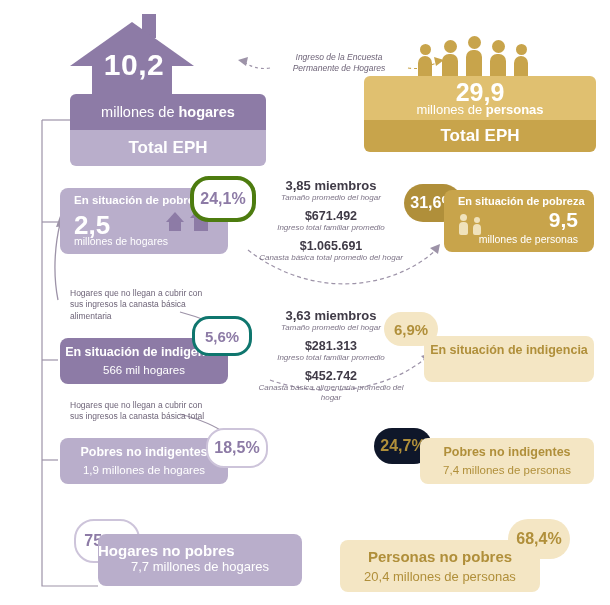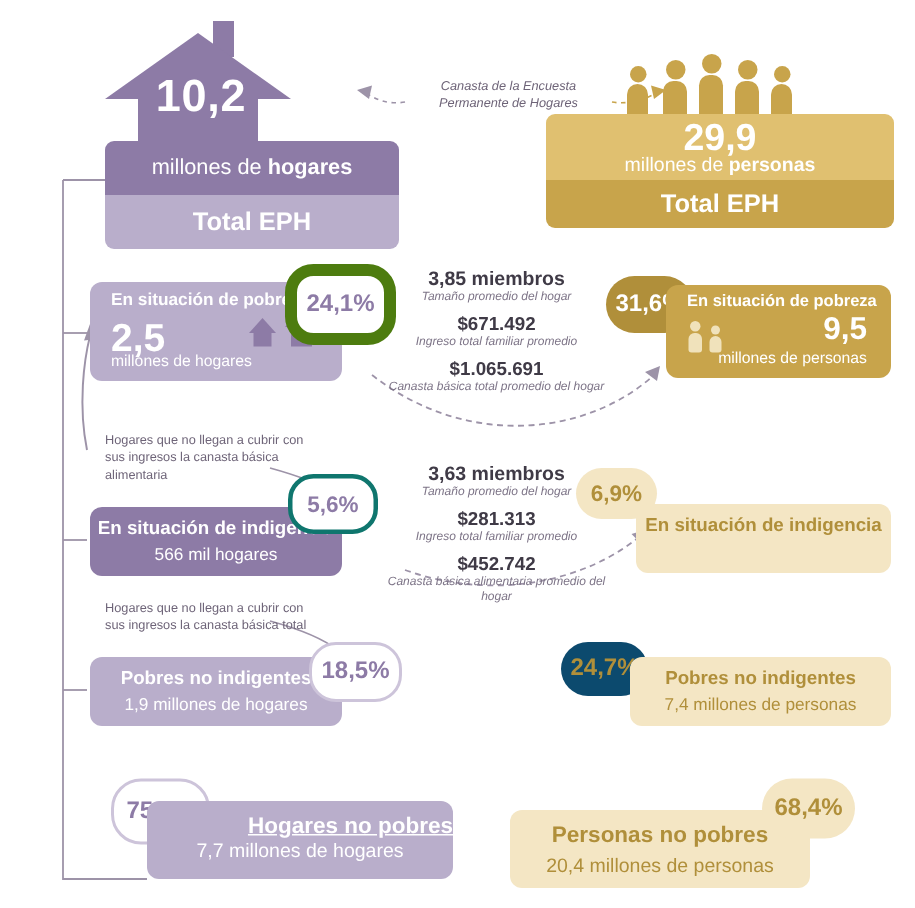--- a/index.html
+++ b/index.html
@@ -133,21 +133,21 @@
     border-left: 9px solid transparent;
     border-right: 9px solid transparent;
     border-bottom: 10px solid #8d7ba6;
   }
   .mini-house-body {
     position: absolute; width: 12px; height: 9px; background: #8d7ba6;
   }
 
   .badge-241 {
     left: 178px; top: 176px; width: 58px; height: 38px;
-    background: #ffffff; border: 8px solid #4d7c0f; border-radius: 19px;
+    background: #ffffff; border: 4px solid #4d7c0f; border-radius: 19px;
     color: #8d7ba6; font-size: 16px;
   }
   .badge-316 {
     left: 392px; top: 184px; width: 58px; height: 38px;
     background: #b08f3a; border-radius: 19px; color: #ffffff; font-size: 16px;
   }
   .pov-g-box {
     left: 432px; top: 190px; width: 150px; height: 62px;
     background: #c8a44b; border-radius: 8px;
   }
@@ -229,43 +229,43 @@
     position: absolute; left: 0; top: 26px; width: 168px; text-align: center;
     color: #ffffff; font-size: 11.5px;
   }
   .badge-185 {
     left: 194px; top: 428px; width: 58px; height: 36px;
     background: #ffffff; border: 2px solid #cdc4da; border-radius: 18px;
     color: #8d7ba6; font-size: 16px;
   }
   .badge-247 {
     left: 362px; top: 428px; width: 58px; height: 36px;
-    background: #0c4a6e; border-radius: 18px; color: #b08f3a; font-size: 16px;
+    background: #0f172a; border-radius: 18px; color: #b08f3a; font-size: 16px;
   }
   .pni-g-box {
     left: 408px; top: 438px; width: 174px; height: 46px;
     background: #f4e6c4; border-radius: 8px;
   }
   .pni-g-title {
     position: absolute; left: 0; top: 7px; width: 174px; text-align: center;
     color: #b08f3a; font-size: 12.5px; font-weight: bold;
   }
   .pni-g-sub {
     position: absolute; left: 0; top: 26px; width: 174px; text-align: center;
     color: #b08f3a; font-size: 11.5px;
   }
 
   
   .np-p-box {
     left: 86px; top: 534px; width: 204px; height: 52px;
     background: #b9aecb; border-radius: 8px;
   }
   .np-p-title {
-    position: absolute; left: 0; top: 8px; width: 204px; text-align: right;
-    color: #ffffff; font-size: 15px; font-weight: bold; text-decoration: underline;
+    position: absolute; left: 0; top: 8px; width: 204px; text-align: left;
+    color: #ffffff; font-size: 15px; font-weight: bold;
   }
   .np-p-sub {
     position: absolute; left: 0; top: 25px; width: 204px; text-align: center;
     color: #ffffff; font-size: 13px;
   }
   .badge-759 {
     left: 62px; top: 519px; width: 62px; height: 40px;
     background: #ffffff; border: 2px solid #cdc4da; border-radius: 20px;
     color: #8d7ba6; font-size: 16px;
   }
@@ -331,21 +331,21 @@
     <div class="house-roof"></div>
     <div class="house-body"></div>
     <div class="house-number">10,2</div>
     <div class="box-purple-1">
       <span>millones de </span>
         <b>hogares</b>
     </div>
     <div class="box-purple-2">Total EPH</div>
   </div>
 
-  <div class="abs universe">Canasta de la Encuesta Permanente de Hogares</div>
+  <div class="abs universe">Ingreso de la Encuesta Permanente de Hogares</div>
 
   <div class="abs people-wrap">
     <div class="people-head" style="left:80px;"></div>
     <div class="people-body" style="left:78px;"></div>
     <div class="people-head" style="left:104px;top:6px;"></div>
     <div class="people-body" style="left:102px;top:20px;height:30px;"></div>
     <div class="people-head" style="left:128px;"></div>
     <div class="people-body" style="left:126px;"></div>
     <div class="people-head" style="left:152px;top:14px;width:11px;height:11px;"></div>
     <div class="people-body" style="left:150px;top:26px;height:24px;width:14px;"></div>

